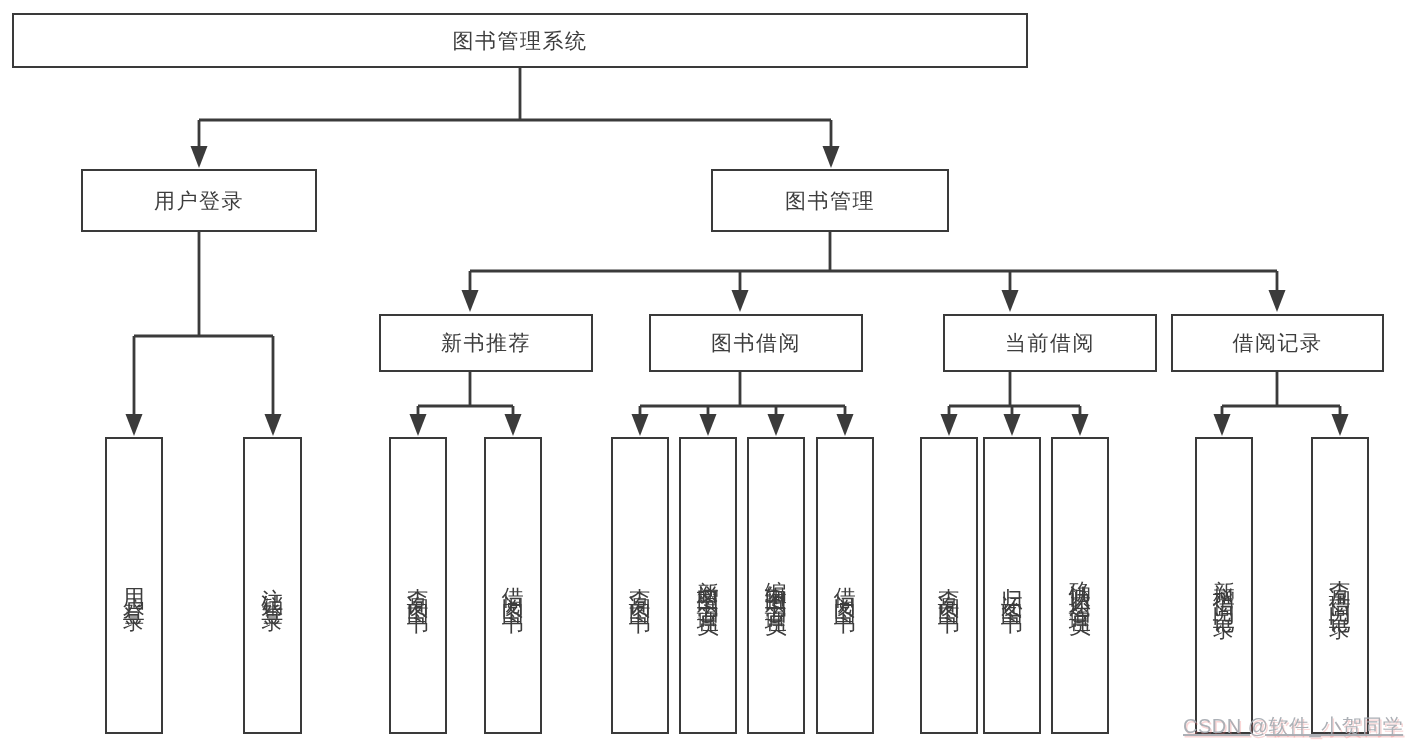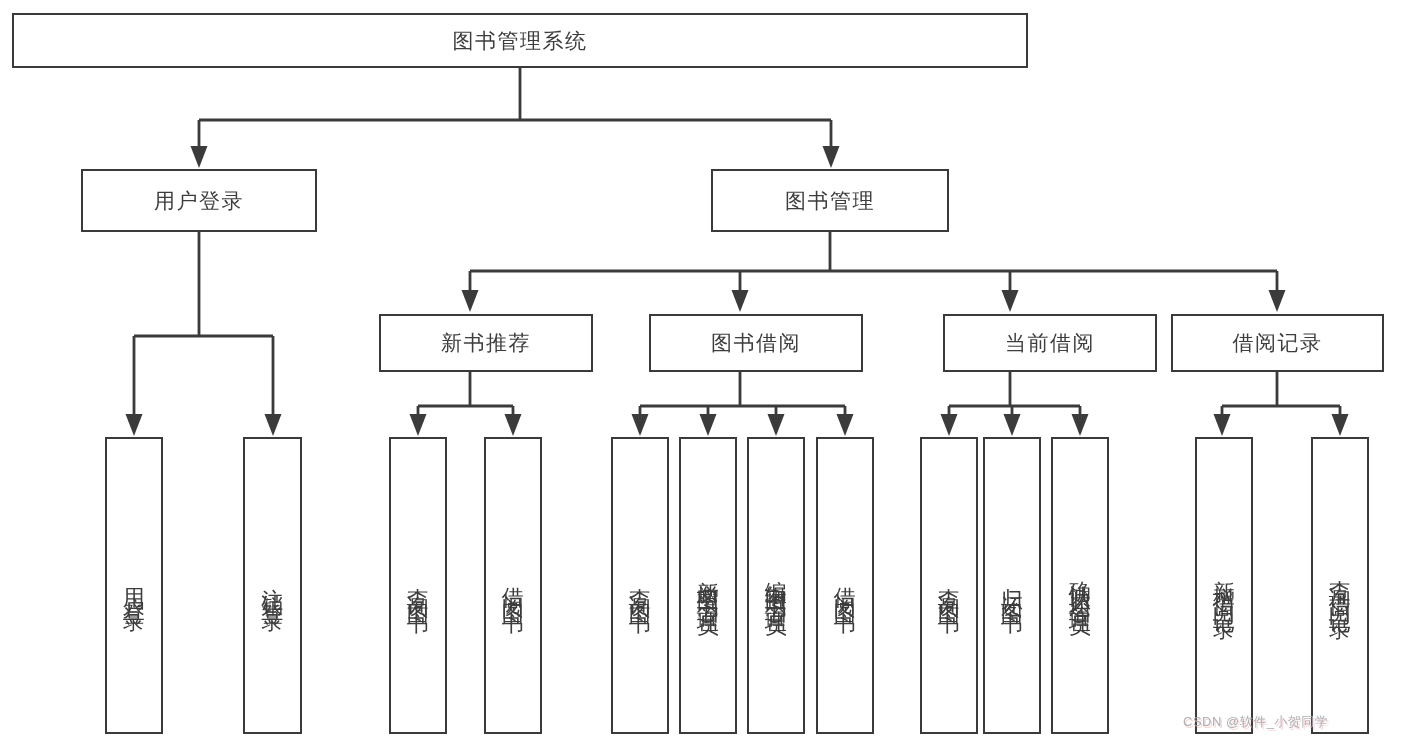--- a/index.html
+++ b/index.html
@@ -23,26 +23,27 @@
   .node-v .vtext{
     writing-mode:vertical-rl;
     font-size:22px;
     line-height:1.25;
     letter-spacing:8px;
     color:#3d3d3d;
   }
   .watermark{
     position:absolute;
     left:1183px;top:713px;
-    font-size:13px;
+    font-size:20px;
     letter-spacing:0.5px;
     color:rgba(168,172,178,0.95);
     text-shadow:1.5px 1.5px 0 rgba(235,120,120,0.30);
     white-space:nowrap;
     z-index:6;
+    text-decoration:underline;
   }
 </style>
 </head>
 <body>
 
 <div class="stage">
 
   <svg class="connectors" viewBox="0 0 1405 747" xmlns="http://www.w3.org/2000/svg">
     <path fill="none" stroke="#3b3b3b" stroke-width="2.8" d="
       M520 68 V120

